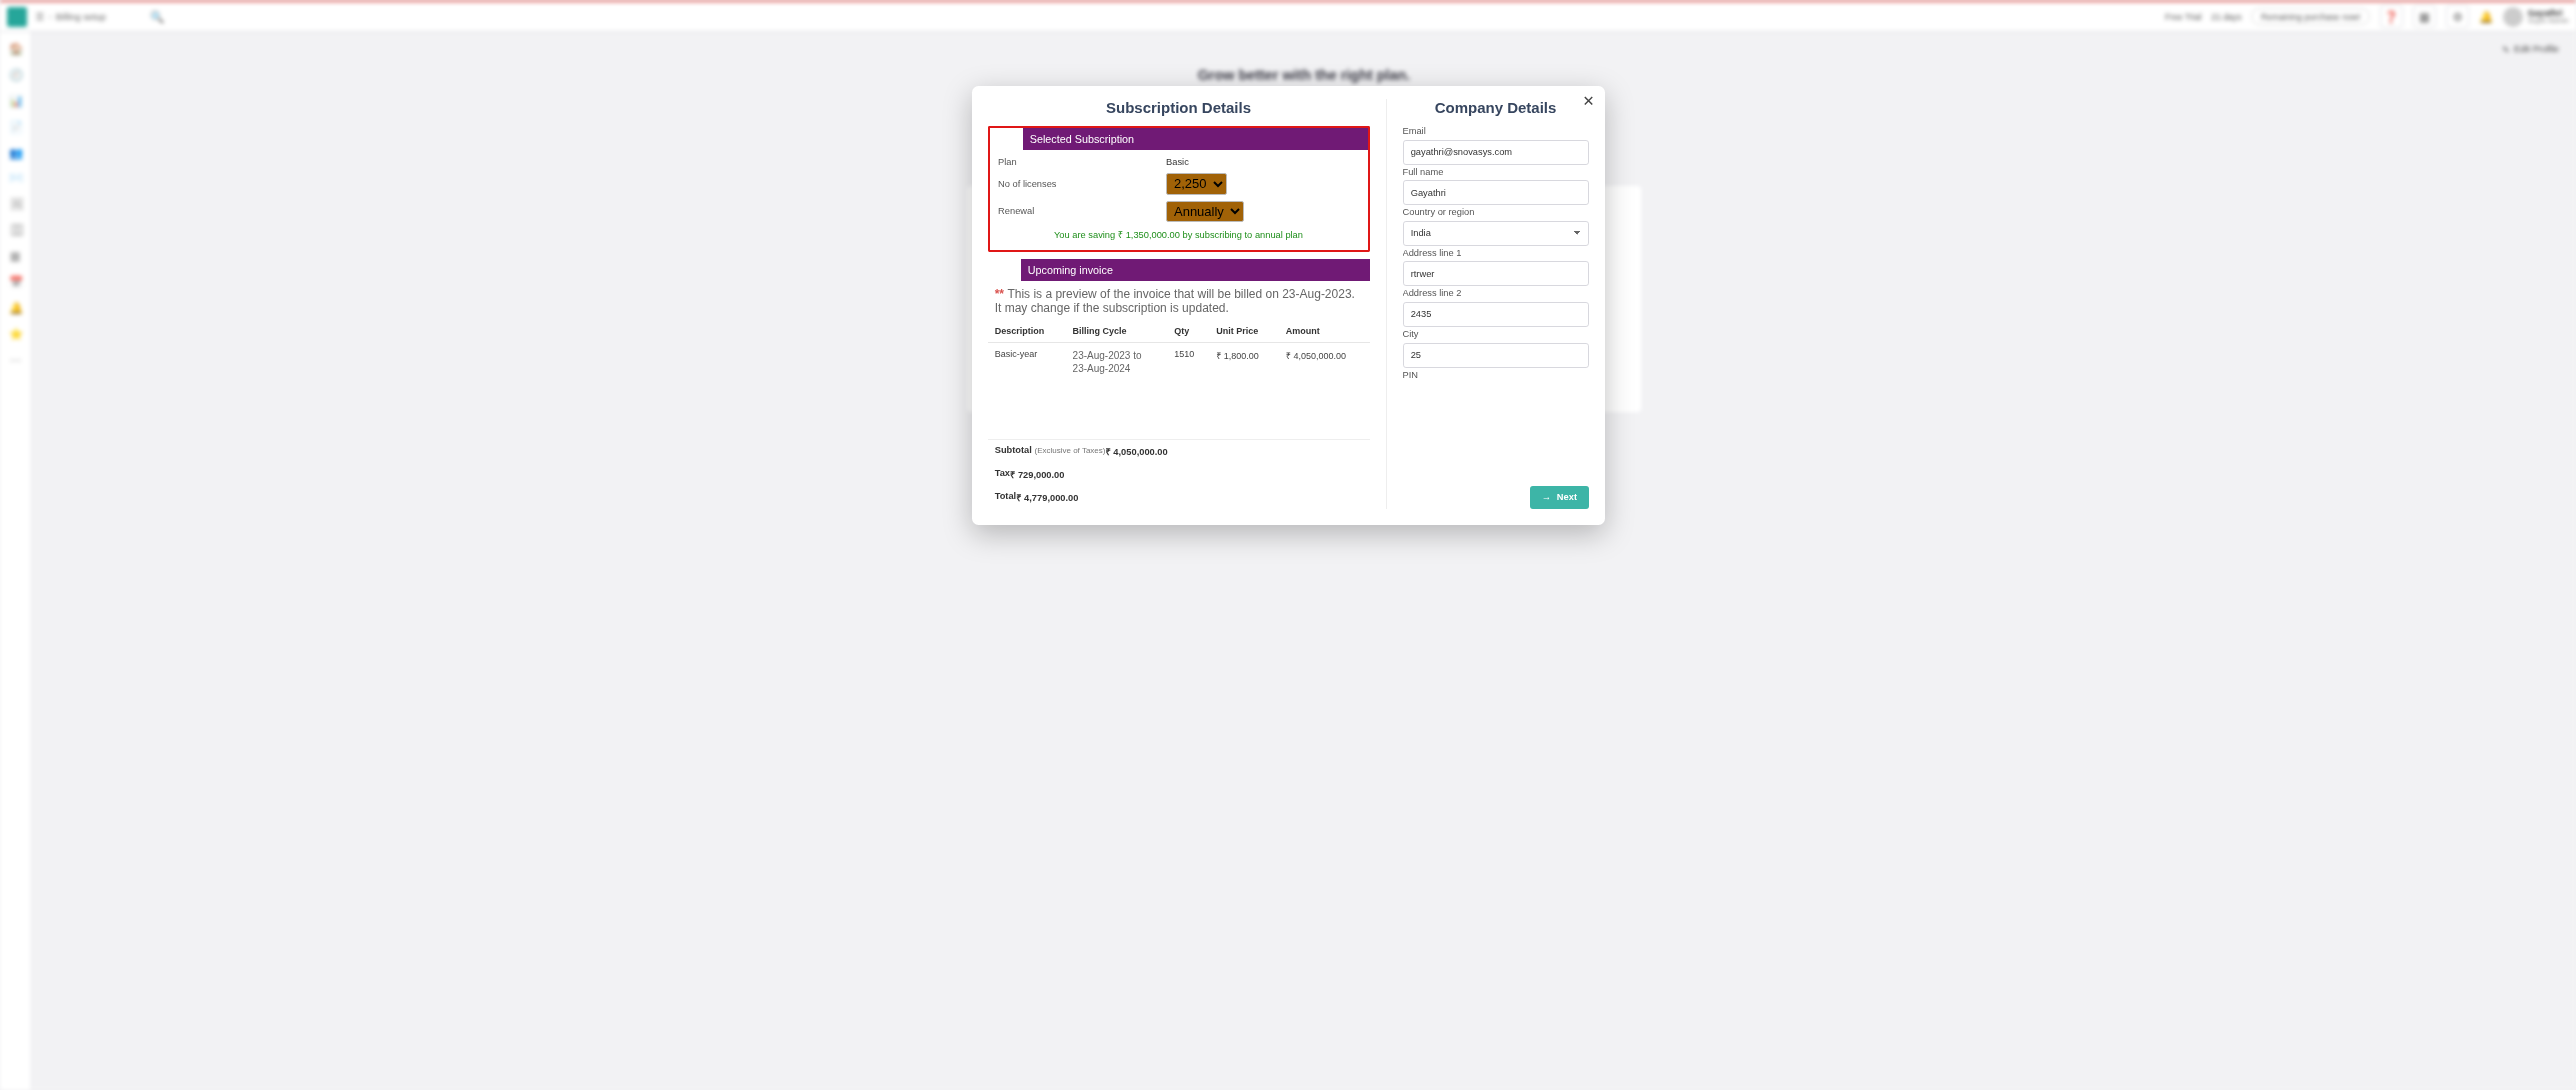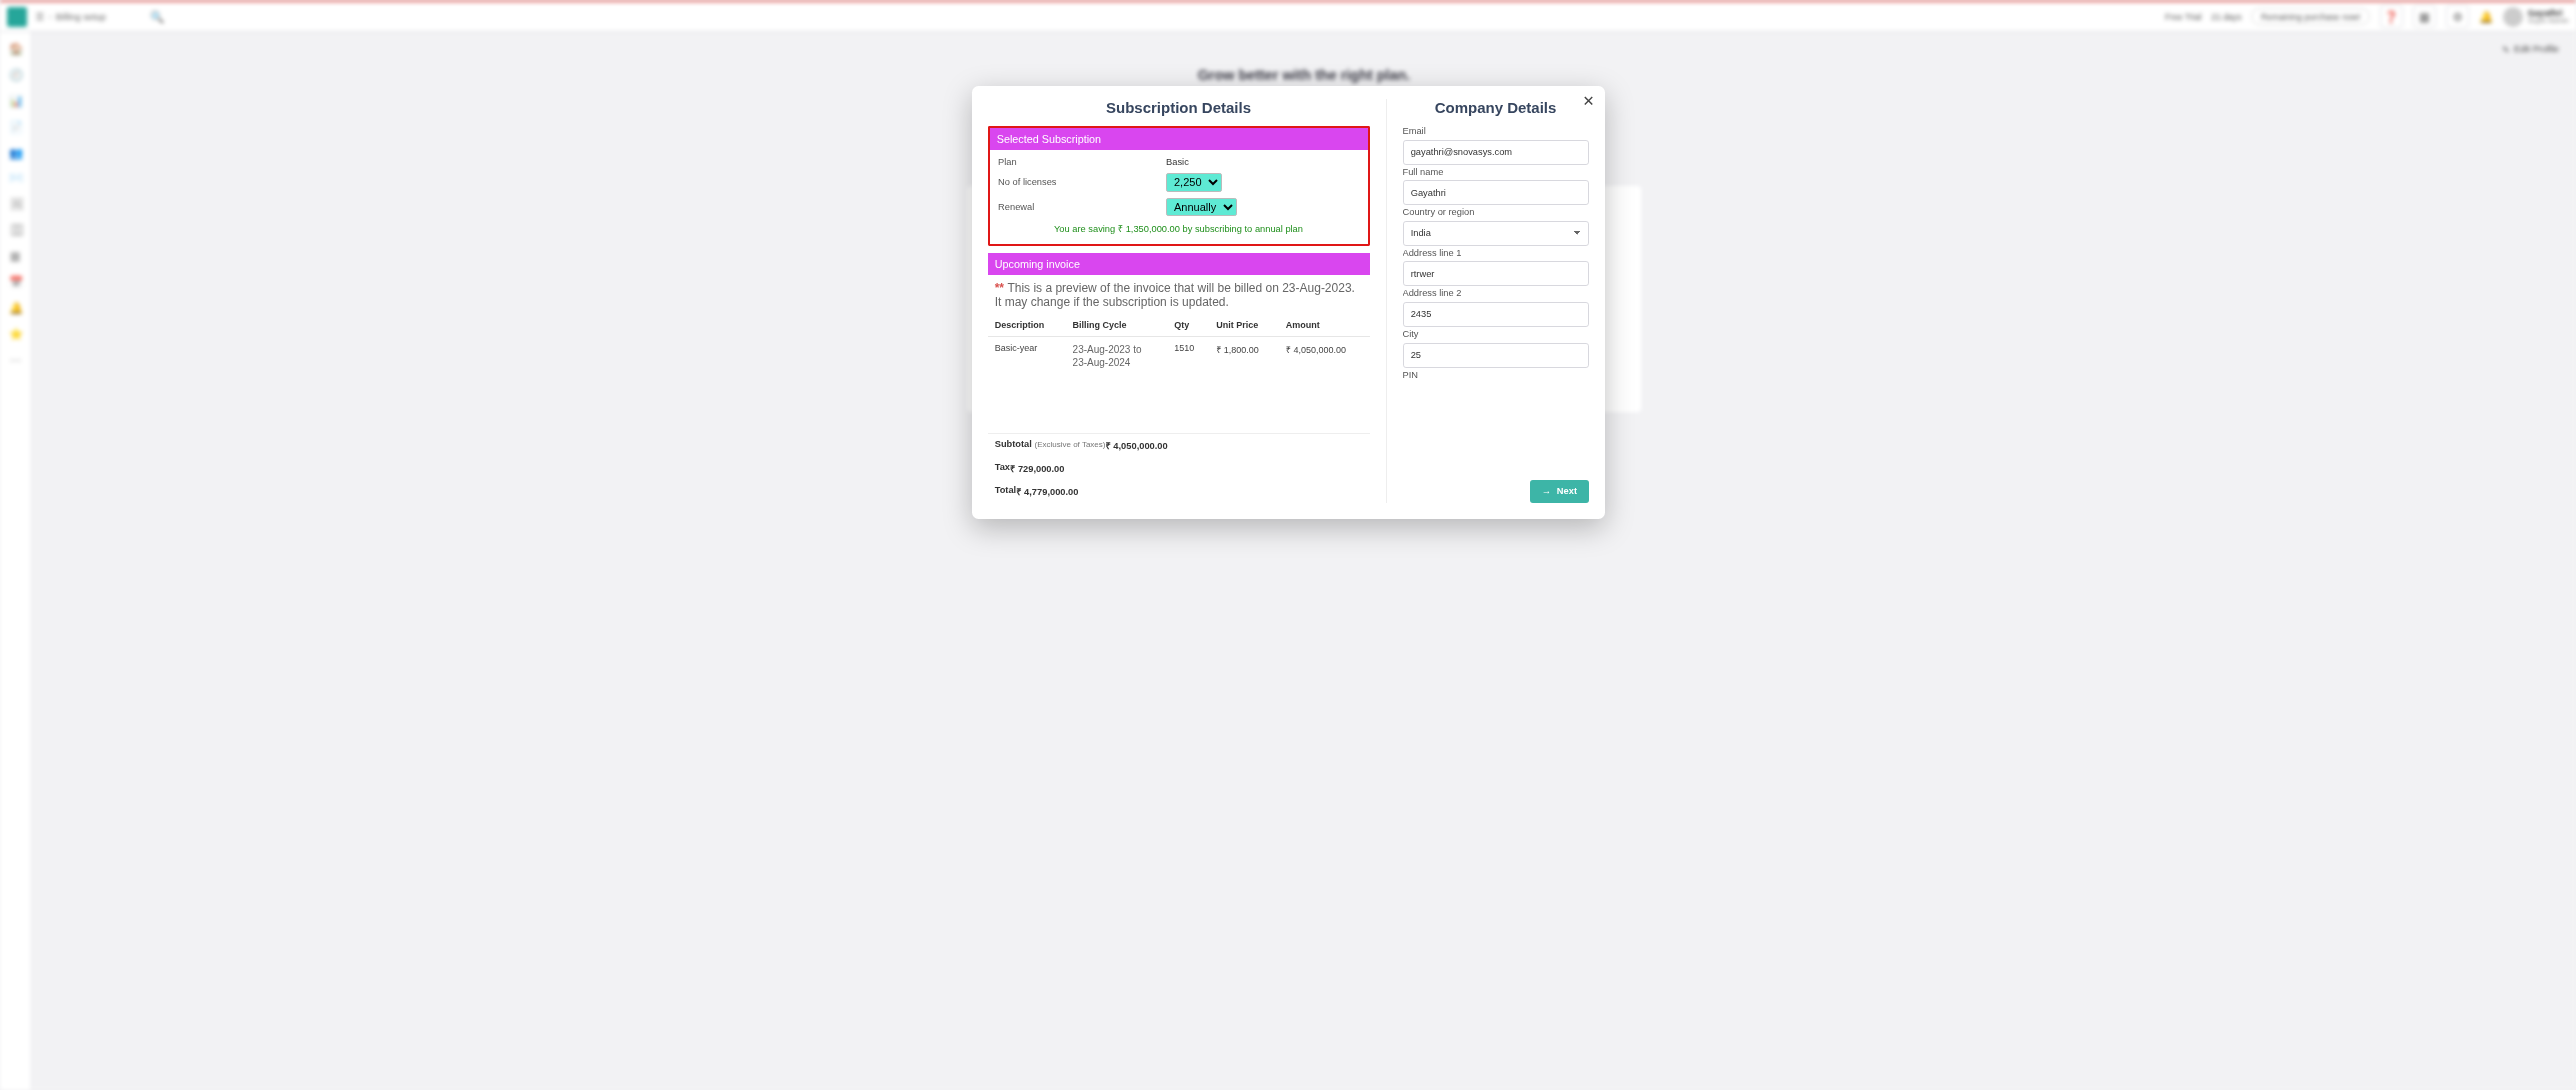--- a/index.html
+++ b/index.html
@@ -47,27 +47,27 @@
   .modal{width:633px;background:#fff;border-radius:6.5px;box-shadow:0 8.6px 29px rgba(0,0,0,.25);padding:13px 16px 16px;display:flex;gap:16px;position:relative;}
   .modal .close{position:absolute;right:10px;top:7.2px;font-size:14.4px;color:#444;cursor:pointer;border:none;background:none;}
   .modal .left,.modal .right{flex:1;display:flex;flex-direction:column;}
   .modal .right{border-left:0.7px solid #eee;padding-left:16px;max-width:203px;}
 
   .modal h3{font-size:15px;font-weight:700;color:#37465f;text-align:center;margin-bottom:10px;}
 
   
   .red-box{border:2.2px solid #e01717;border-radius:1.4px;margin-bottom:7.2px;}
 
-  .sec-head{background:#d946ef;color:#fff;padding:5px 7.2px;font-size:10.8px;font-weight:500;}
+  .sec-head{background:#701a75;color:#fff;padding:5px 7.2px;font-size:10.8px;font-weight:500;margin-left:33px;}
   .sec-body{padding:7.2px 8.6px 8.6px;}
 
   .row{display:flex;align-items:center;font-size:9.3px;color:#555;margin-bottom:5.8px;}
   .row .lbl{width:168px;}
   .row .val{color:#333;}
-  .row select{font-size:11px;padding:1.4px 2.9px;border:0.7px solid #bbb;border-radius:2.2px;background:#5eead4;}
+  .row select{font-size:13px;padding:1.4px 2.9px;border:0.7px solid #bbb;border-radius:2.2px;background:#a16207;}
   .save-note{text-align:center;color:#1f8f1b;font-size:9.3px;margin-top:4.3px;}
 
   .note{font-size:12px;color:#666;padding:5.8px 7.2px;}
   .note .stars{color:#d9534f;font-weight:700;}
 
   table.inv{width:100%;border-collapse:collapse;font-size:9px;}
   table.inv th{text-align:left;color:#333;font-weight:700;padding:5.8px 7.2px;border-bottom:0.7px solid #e6e6e6;}
   table.inv th.r, table.inv td.r{}
   table.inv td{padding:5.8px 7.2px;color:#444;vertical-align:top;}
   table.inv td .cycle{font-size:10px;color:#666;line-height:1.3;}

